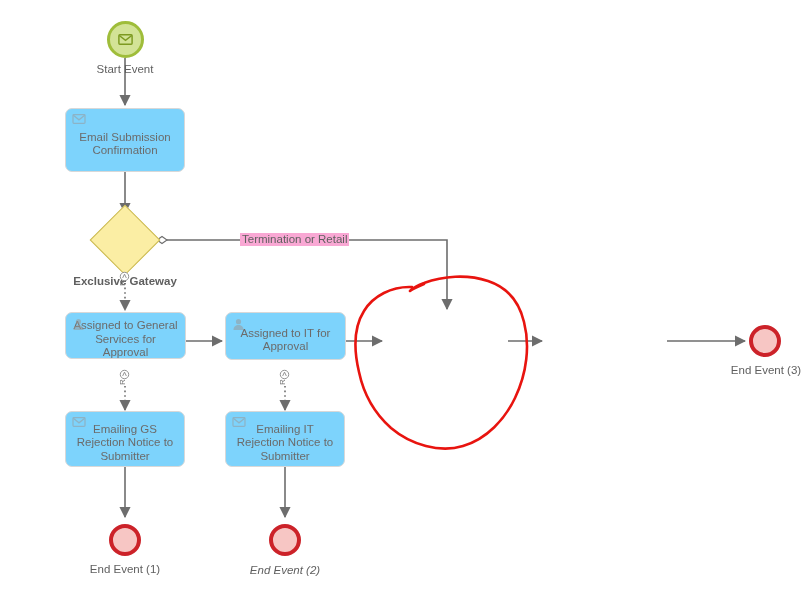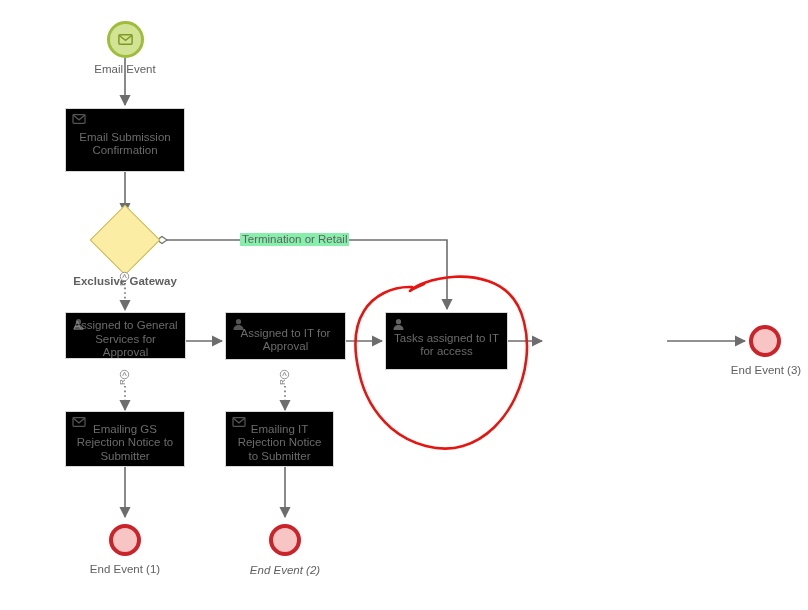--- a/index.html
+++ b/index.html
@@ -26,23 +26,23 @@
     width: 808px;
     height: 610px;
     pointer-events: none;
   }
   .layer-svg * { pointer-events: auto; }
 
   
   .task {
     position: absolute;
     box-sizing: border-box;
-    background: #000000;
+    background: #7dd3fc;
     border: 1px solid #d8d8d8;
-    border-radius: 1px;
+    border-radius: 7px;
     display: flex;
     align-items: center;
     justify-content: center;
     text-align: center;
     color: #6b6b6b;
     font-size: 11.5px;
     line-height: 13.5px;
     padding: 4px 6px 2px 6px;
   }
   .task .tasklabel {
@@ -95,21 +95,21 @@
     line-height: 13px;
     text-align: center;
     white-space: nowrap;
   }
   .edge-label {
     position: absolute;
     color: #5f5f5f;
     font-size: 11.5px;
     line-height: 13px;
     white-space: nowrap;
-    background: #86efac;
+    background: #f9a8d4;
     padding: 0 2px;
   }
   .boundary-label {
     position: absolute;
     color: #777;
     font-size: 8px;
     line-height: 8px;
     transform: rotate(-90deg);
     transform-origin: 50% 50%;
     white-space: nowrap;
@@ -177,21 +177,21 @@
   </svg>
 
   <div class="event start-event" style="left:107px; top:21px; width:37px; height:37px;">
     <span>
       <svg width="15" height="11" viewBox="0 0 16 12">
         <rect x="0.8" y="0.8" width="14.4" height="10.4" rx="1" fill="none" stroke="#7d9a20" stroke-width="1.6"></rect>
         <path d="M1.2,1.6 L8,7 L14.8,1.6" fill="none" stroke="#7d9a20" stroke-width="1.6"></path>
       </svg>
     </span>
   </div>
-  <div class="node-label" style="left:70px; top:63px; width:110px;">Email Event</div>
+  <div class="node-label" style="left:70px; top:63px; width:110px;">Start Event</div>
 
   <div class="task" style="left:65px; top:108px; width:120px; height:64px;">
     <span class="task-icon">
       <svg width="14" height="10" viewBox="0 0 16 12">
         <rect x="0.8" y="0.8" width="14.4" height="10.4" rx="1" fill="none" stroke="#9a9a9a" stroke-width="1.5"></rect>
         <path d="M1.2,1.6 L8,7 L14.8,1.6" fill="none" stroke="#9a9a9a" stroke-width="1.5"></path>
       </svg>
     </span>
     <span class="tasklabel">Email Submission Confirmation</span>
   </div>
@@ -235,45 +235,36 @@
     <span class="tasklabel">Assigned to IT for Approval</span>
   </div>
   <div class="boundary-glyph" style="left:279px; top:366px;">
     <svg width="11" height="11" viewBox="0 0 12 12">
       <circle cx="6" cy="6" r="4.6" fill="#ffffff" stroke="#8a8a8a" stroke-width="1"></circle>
       <path d="M4,7.6 L6,3.4 L8,7.6" fill="none" stroke="#8a8a8a" stroke-width="1"></path>
     </svg>
   </div>
   <div class="boundary-label" style="left:280px; top:378px;">R</div>
 
-  <div class="task" style="left:385px; top:312px; width:123px; height:58px;">
-    <span class="task-icon">
-      <svg width="13" height="13" viewBox="0 0 14 14">
-        <circle cx="7" cy="4" r="2.8" fill="#b4b4b4"></circle>
-        <path d="M1.6,13 C1.6,9.2 4,7.6 7,7.6 C10,7.6 12.4,9.2 12.4,13 Z" fill="#b4b4b4"></path>
-      </svg>
-    </span>
-    <span class="tasklabel">Tasks assigned to IT for access</span>
-  </div>
 
 
   <div class="event end-event" style="left:749px; top:325px; width:32px; height:32px;"></div>
   <div class="node-label" style="left:710px; top:364px; width:112px;">End Event (3)</div>
 
   <div class="task" style="left:65px; top:411px; width:120px; height:56px;">
     <span class="task-icon">
       <svg width="14" height="10" viewBox="0 0 16 12">
         <rect x="0.8" y="0.8" width="14.4" height="10.4" rx="1" fill="none" stroke="#9a9a9a" stroke-width="1.5"></rect>
         <path d="M1.2,1.6 L8,7 L14.8,1.6" fill="none" stroke="#9a9a9a" stroke-width="1.5"></path>
       </svg>
     </span>
     <span class="tasklabel">Emailing GS Rejection Notice to Submitter</span>
   </div>
 
-  <div class="task" style="left:225px; top:411px; width:109px; height:56px;">
+  <div class="task" style="left:225px; top:411px; width:120px; height:56px;">
     <span class="task-icon">
       <svg width="14" height="10" viewBox="0 0 16 12">
         <rect x="0.8" y="0.8" width="14.4" height="10.4" rx="1" fill="none" stroke="#9a9a9a" stroke-width="1.5"></rect>
         <path d="M1.2,1.6 L8,7 L14.8,1.6" fill="none" stroke="#9a9a9a" stroke-width="1.5"></path>
       </svg>
     </span>
     <span class="tasklabel">Emailing IT Rejection Notice to Submitter</span>
   </div>
 
   <div class="event end-event" style="left:109px; top:524px; width:32px; height:32px;"></div>

